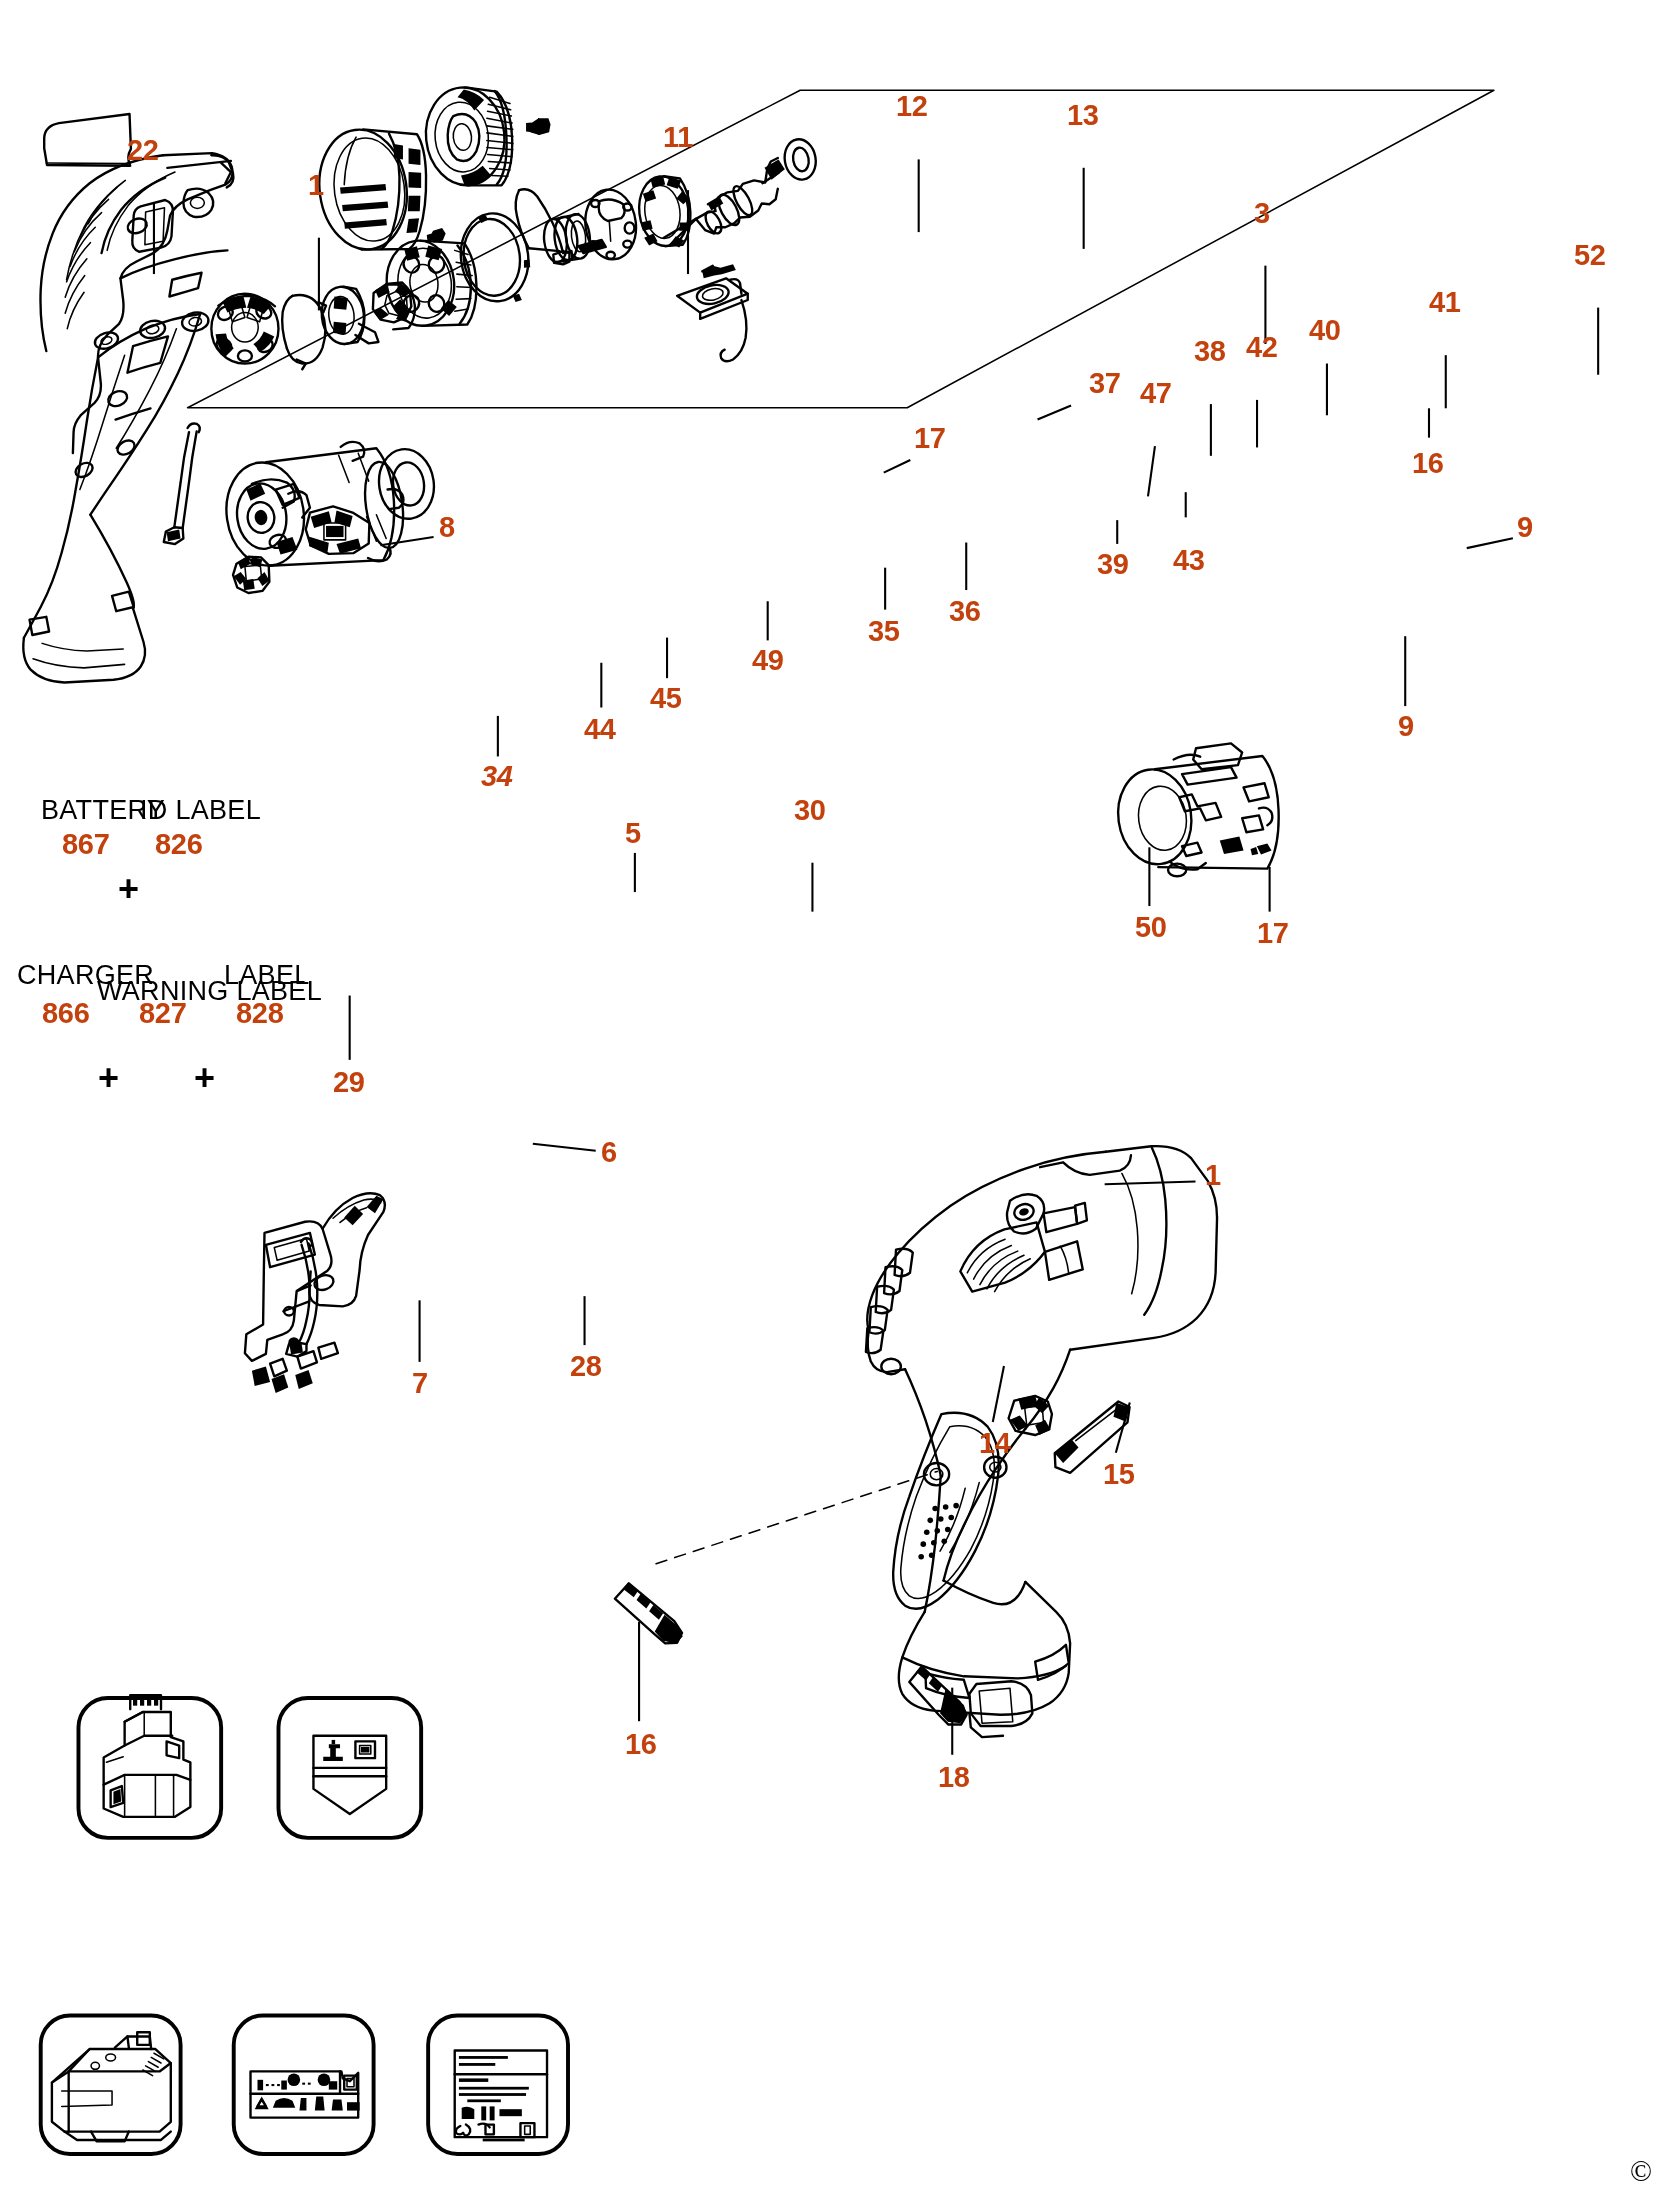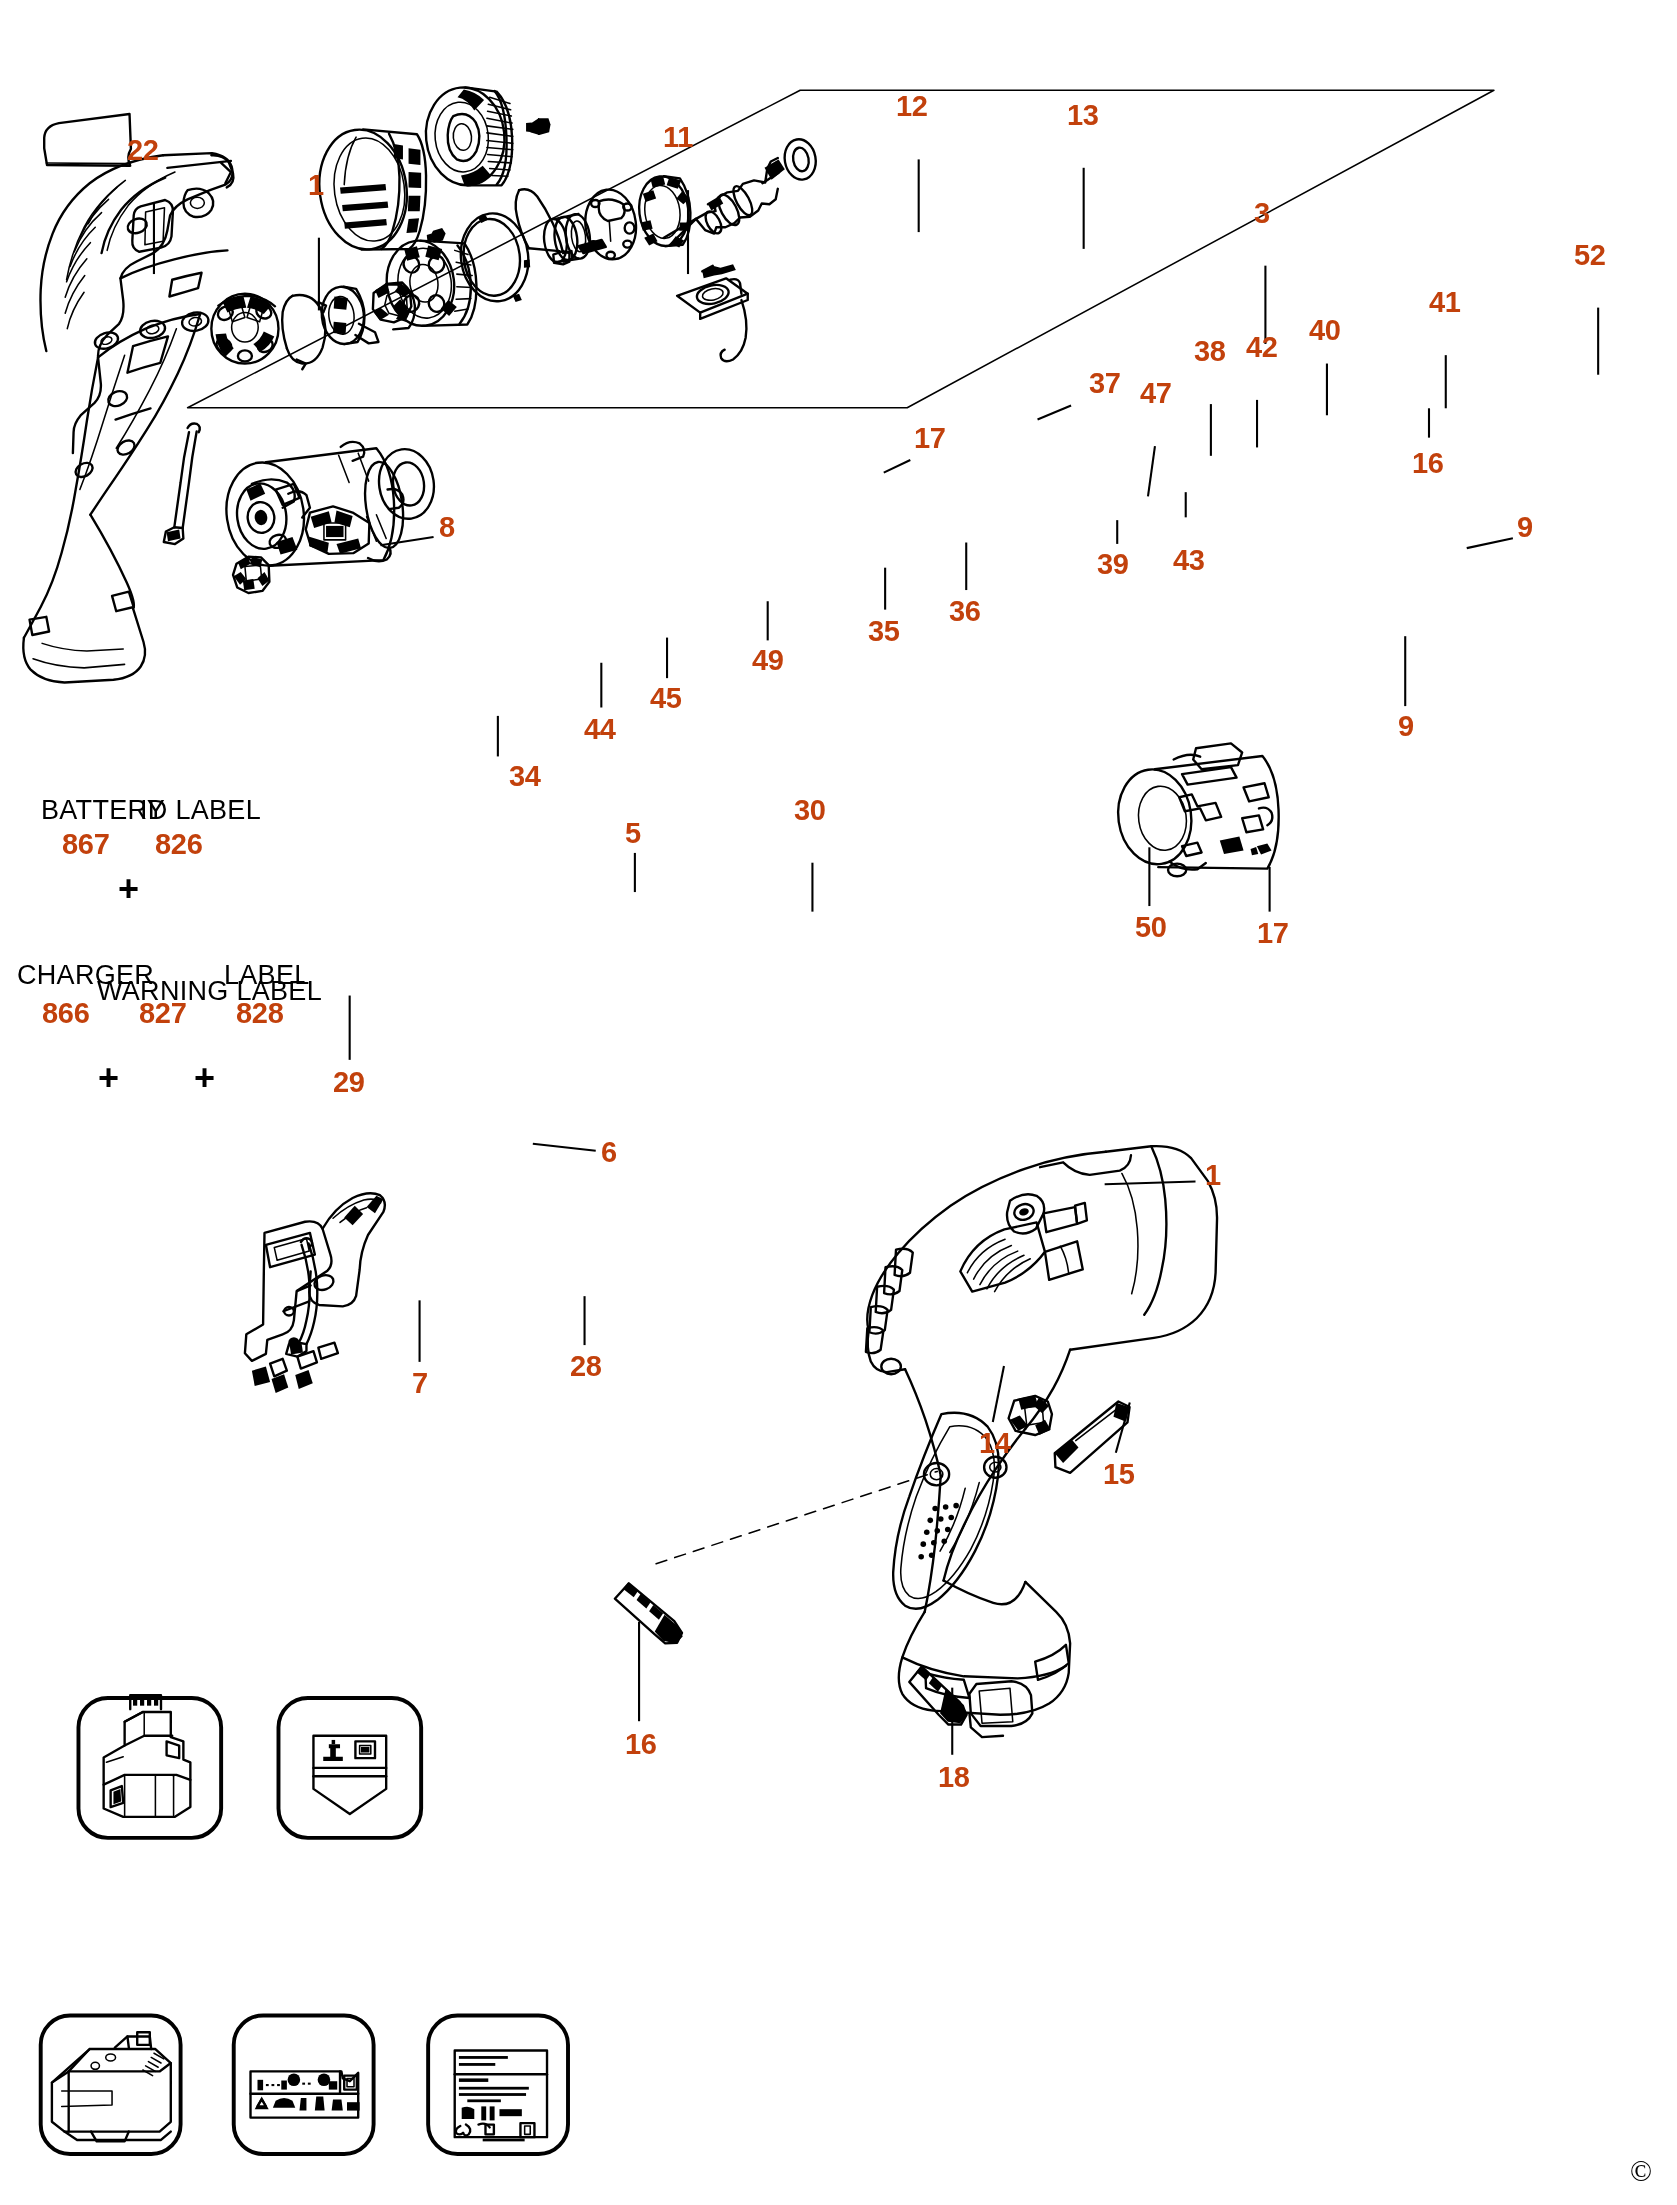--- a/index.html
+++ b/index.html
@@ -824,21 +824,21 @@
       <div class="cal n" style="left: 1412px; top: 449px;">16</div>
       <div class="cal n" style="left: 1173px; top: 522px; margin-top: 24px;">43</div>
       <div class="cal n" style="left: 1097px; top: 550px;">39</div>
       <div class="cal n" style="left: 1517px; top: 513px;">9</div>
       <div class="cal n" style="left: 949px; top: 597px;">36</div>
       <div class="cal n" style="left: 868px; top: 617px;">35</div>
       <div class="cal n" style="left: 752px; top: 646px;">49</div>
       <div class="cal n" style="left: 650px; top: 684px;">45</div>
       <div class="cal n" style="left: 584px; top: 715px;">44</div>
       <div class="cal n" style="left: 439px; top: 513px;">8</div>
-      <div class="cal n" style="left: 509px; top: 762px;">34</div>
+      <div class="cal n" style="left: 481px; top: 762px; font-style: italic;">34</div>
       <div class="cal n" style="left: 1398px; top: 712px;">9</div>
       <div class="cal n" style="left: 625px; top: 819px;">5</div>
       <div class="cal n" style="left: 794px; top: 796px;">30</div>
       <div class="cal n" style="left: 1135px; top: 913px;">50</div>
       <div class="cal n" style="left: 1257px; top: 919px;">17</div>
       <div class="cal n" style="left: 333px; top: 1068px;">29</div>
       <div class="cal n" style="left: 601px; top: 1138px;">6</div>
       <div class="cal n" style="left: 1205px; top: 1161px;">1</div>
       <div class="cal n" style="left: 412px; top: 1369px;">7</div>
       <div class="cal n" style="left: 570px; top: 1352px;">28</div>

